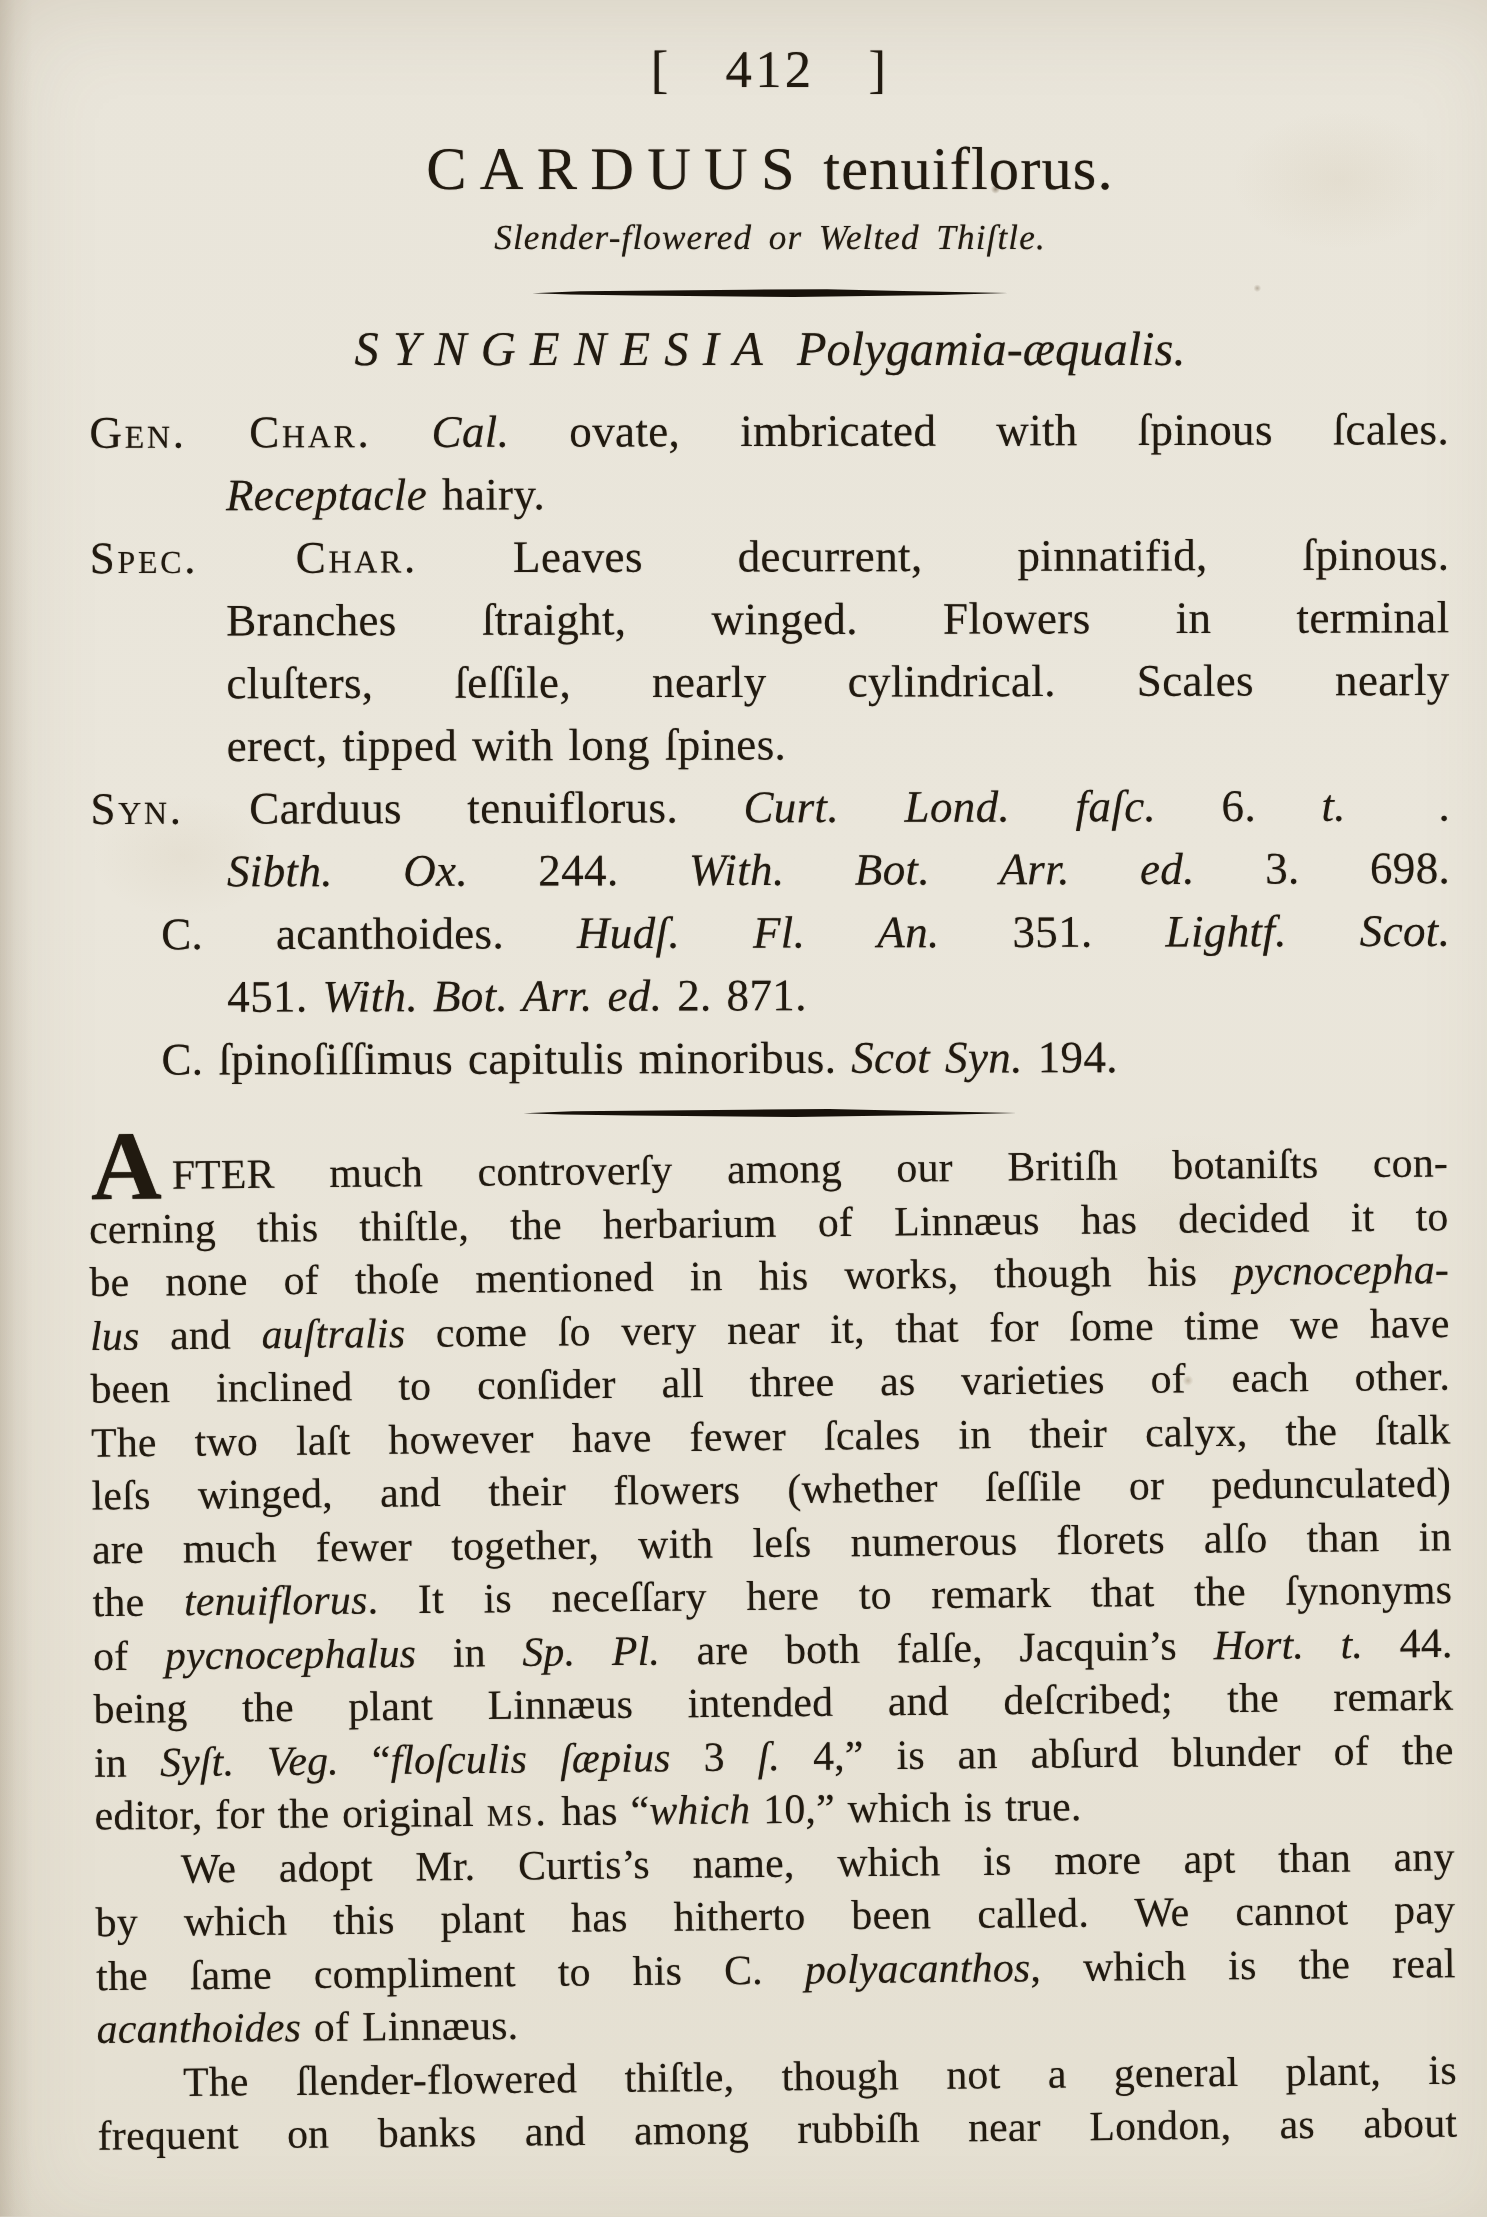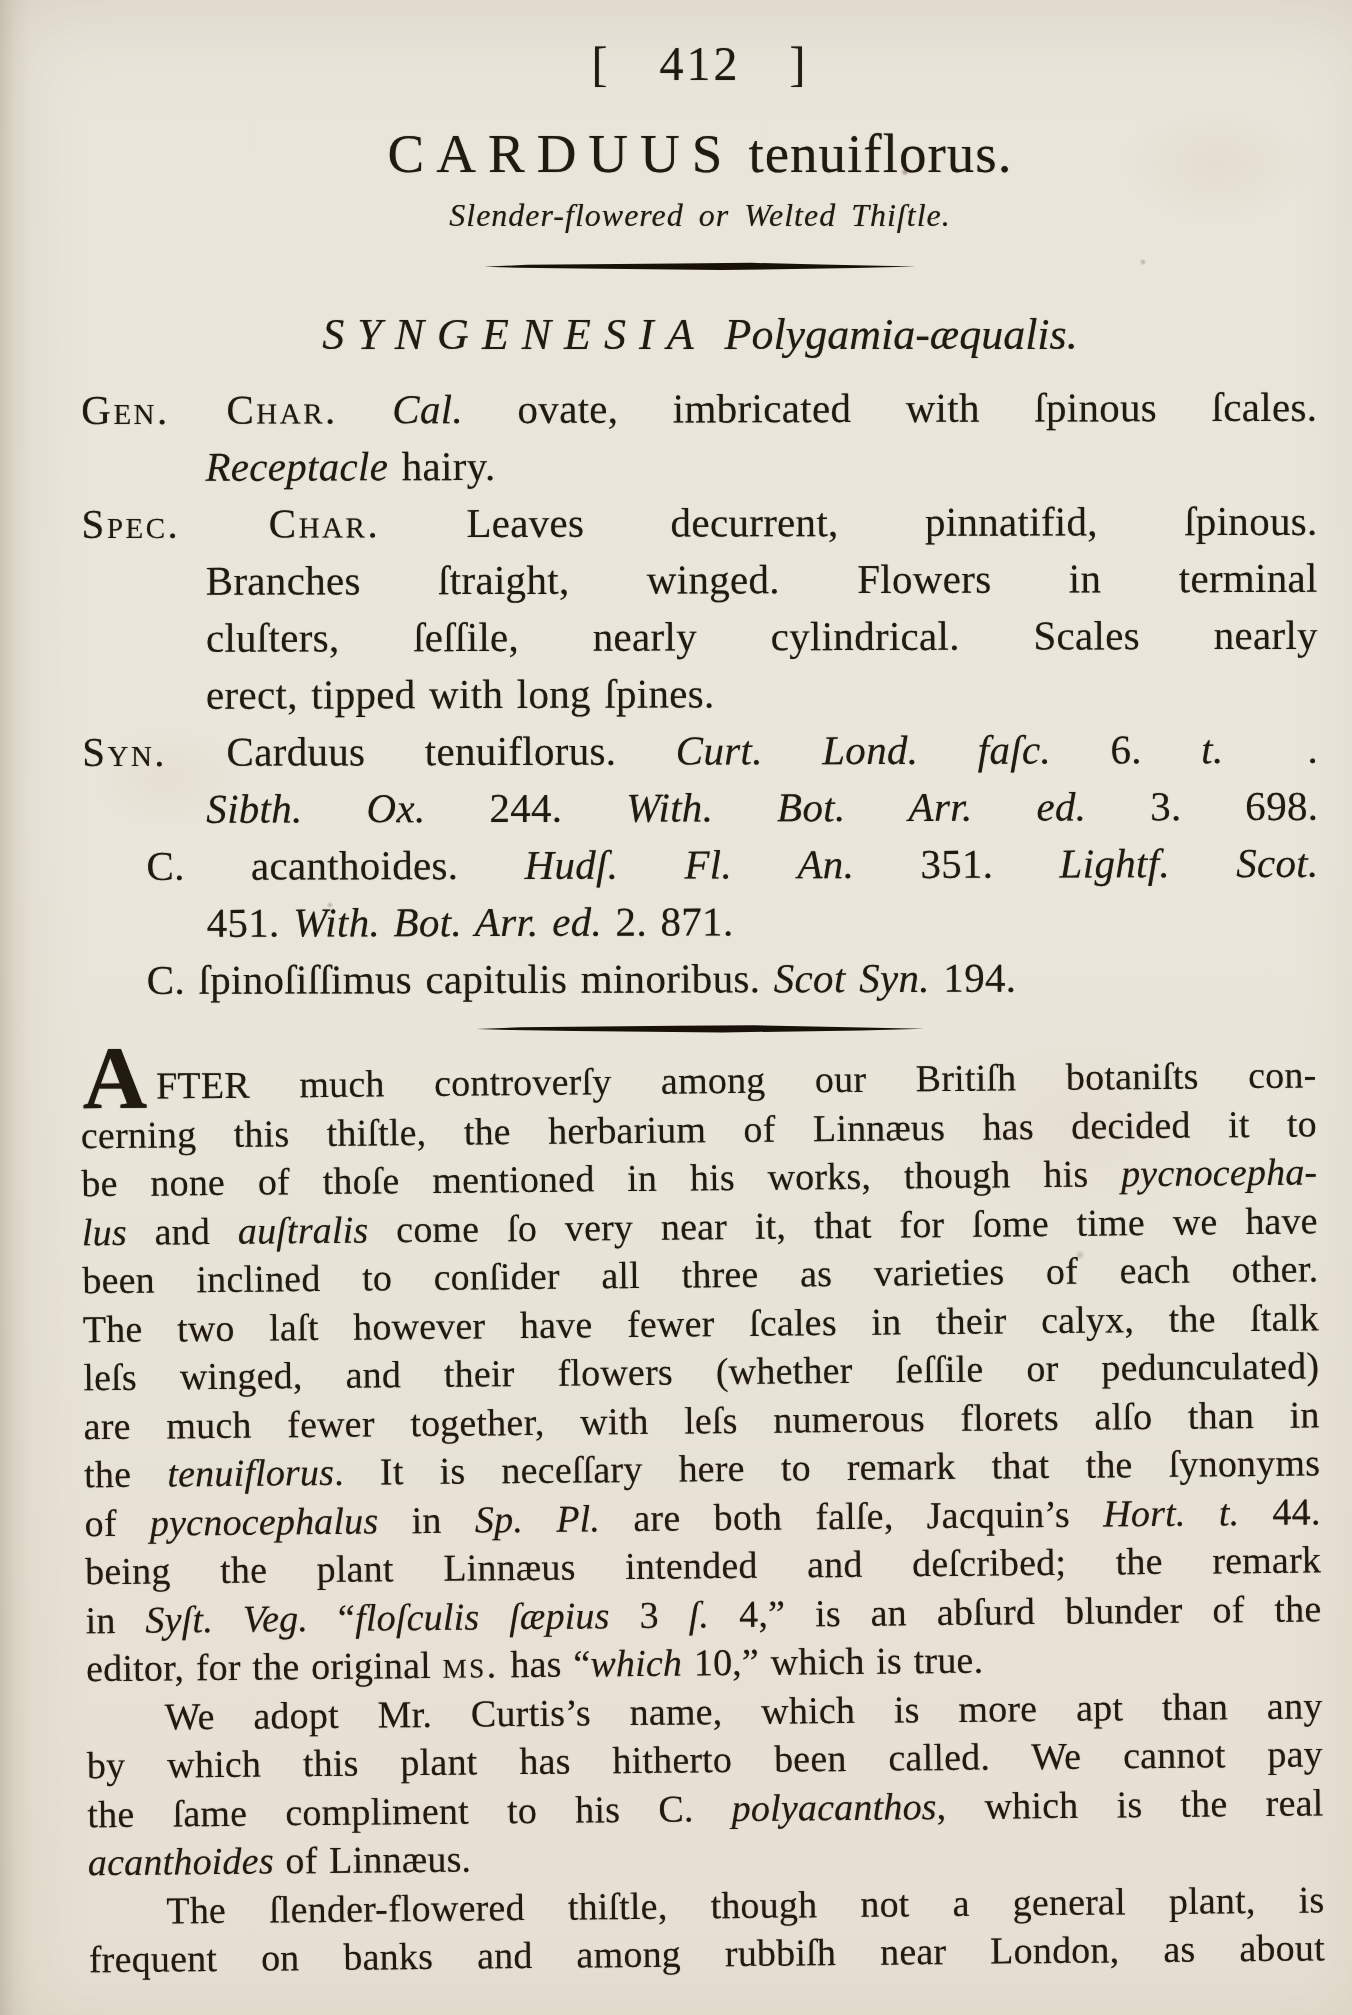--- a/index.html
+++ b/index.html
@@ -42,21 +42,21 @@
   }
   .rule{
     height:9px;background:#17110a;margin:30px auto 0 auto;
     clip-path:polygon(0% 50%, 10% 30%, 45% 14%, 62% 8%, 78% 26%, 100% 48%, 86% 66%, 55% 88%, 22% 72%, 8% 62%);
     filter:blur(.4px);
   }
   .rule1{width:432px;}
   .rule2{width:448px;margin-top:16px;}
 
   .classline{
-    text-align:center;margin-top:40px;font-size:44px;line-height:1.1;
+    text-align:center;margin-top:23px;font-size:44px;line-height:1.1;
     font-style:italic;white-space:nowrap;
   }
   .classname{letter-spacing:13px;margin-right:18px;}
 
   
   .lines .line{
     line-height:inherit;
     text-align:left;
   }
   .lines .line.j{ text-align:justify; text-align-last:justify; }

